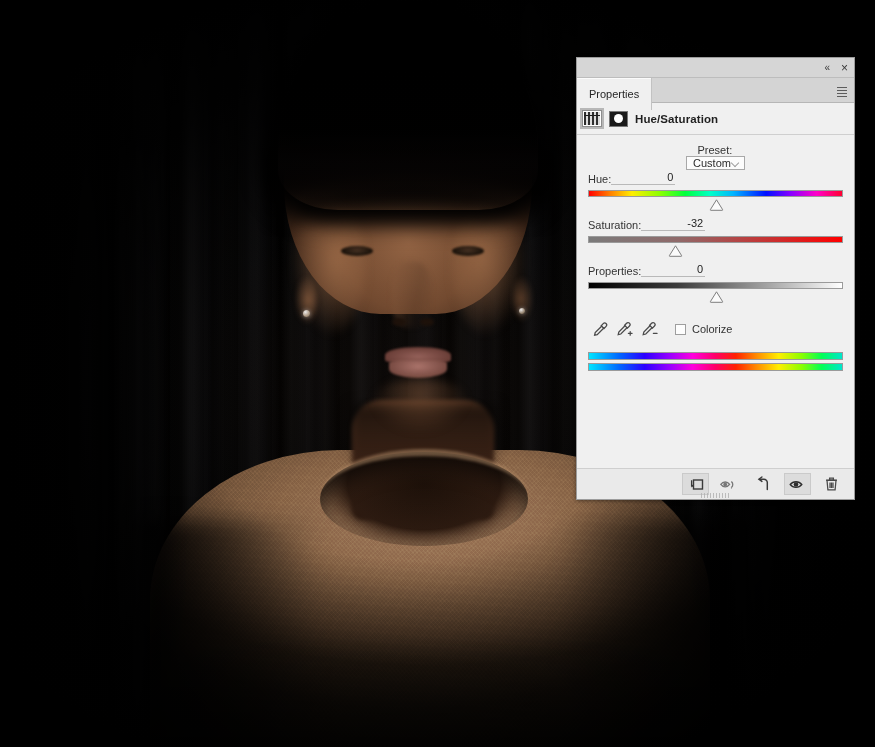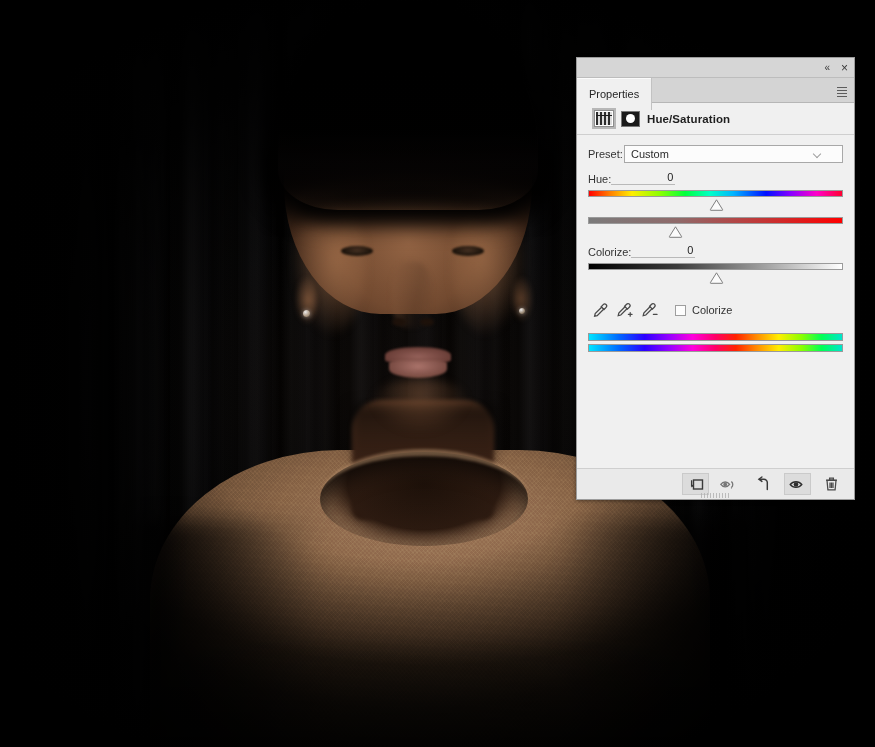--- a/index.html
+++ b/index.html
@@ -155,46 +155,46 @@
     box-shadow:inset 0 1px 0 #fbfbfb;
   }
   .tabfill{flex:1;background:#d4d4d4;}
   .menu-icon{
     width:14px;height:24px;display:flex;align-items:center;justify-content:center;margin-right:5px;
   }
   .menu-icon i{display:block;width:10px;height:1px;background:#5c5c5c;box-shadow:0 3px 0 #5c5c5c,0 6px 0 #5c5c5c,0 -3px 0 #5c5c5c;}
 
   
   .adj-header{
-    height:31px;display:flex;align-items:center;gap:7px;padding:0 17px;
+    height:31px;display:flex;align-items:center;gap:7px;padding:0 5px;
     background:#f0f0f0;border-bottom:1px solid #cfcfcf;
   }
   .thumb-adj{
     width:20px;height:17px;border:1px solid #8d8d8d;background:#fff;position:relative;
     outline:2px solid #b7b7b7;outline-offset:0px;box-sizing:border-box;
   }
   .thumb-adj .bars{position:absolute;inset:1px;
     background:repeating-linear-gradient(90deg,#2e2e2e 0 2px,#dcdcdc 2px 4px);}
   .thumb-adj .topline{position:absolute;left:1px;right:1px;top:4px;height:1px;background:#1d1d1d;}
   .thumb-mask{
     width:19px;height:16px;background:#1a1a1a;border:1px solid #777;
     display:flex;align-items:center;justify-content:center;box-sizing:border-box;
   }
   .thumb-mask .dot{width:9px;height:9px;border-radius:50%;background:#fff;}
   .adj-title{font-size:11.5px;font-weight:bold;color:#1f1f1f;letter-spacing:.1px;}
 
   
   .panel-body{padding:9px 11px 0 11px;}
 
-  .row{display:flex;align-items:center;height:20px;margin-bottom:6px;}
+  .row{display:flex;align-items:center;height:20px;margin-bottom:6px;flex-direction:column;}
   .row-label{width:36px;font-size:11px;color:#333;}
   .combo{
     flex:1;height:18px;background:#fcfcfc;border:1px solid #a8a8a8;
     display:flex;align-items:center;justify-content:space-between;
-    padding:0 20px 0 6px;font-size:11px;color:#2b2b2b;box-sizing:border-box;
+    padding:0 4px 0 6px;font-size:11px;color:#2b2b2b;box-sizing:border-box;
   }
   .chev{width:9px;height:9px;position:relative;opacity:.65;}
   .chev:after{
     content:"";position:absolute;left:1px;top:1px;width:5px;height:5px;
     border-right:1.3px solid #6d6d6d;border-bottom:1.3px solid #6d6d6d;transform:rotate(45deg);
   }
   .oia-btn{
     width:22px;height:20px;display:flex;align-items:center;justify-content:center;margin-right:5px;
   }
 
@@ -345,33 +345,37 @@
         <div class="track hue"></div>
         <div class="thumb" id="thumb-hue" style="left: 50%;">
           <svg width="15" height="12" viewBox="0 0 15 12">
             <path d="M7.5 0.8 L13.6 10.6 Q14 11.3 13.2 11.3 L1.8 11.3 Q1 11.3 1.4 10.6 Z" fill="#fbfbfb" stroke="#7e7e7e" stroke-width="1" stroke-linejoin="round"></path>
           </svg>
         </div>
       </div>
     </div>
 
     <div class="slider-group">
+      <div class="slider-head">
+        <span class="nm">Saturation:</span>
+        <span class="slider-val">-32</span>
+      </div>
       <div class="track-wrap">
         <div class="track sat"></div>
         <div class="thumb" id="thumb-sat" style="left: 34%;">
           <svg width="15" height="12" viewBox="0 0 15 12">
             <path d="M7.5 0.8 L13.6 10.6 Q14 11.3 13.2 11.3 L1.8 11.3 Q1 11.3 1.4 10.6 Z" fill="#fbfbfb" stroke="#7e7e7e" stroke-width="1" stroke-linejoin="round"></path>
           </svg>
         </div>
       </div>
     </div>
 
     <div class="slider-group">
       <div class="slider-head">
-        <span class="nm">Colorize:</span>
+        <span class="nm">Properties:</span>
         <span class="slider-val">0</span>
       </div>
       <div class="track-wrap">
         <div class="track light"></div>
         <div class="thumb" id="thumb-light" style="left: 50%;">
           <svg width="15" height="12" viewBox="0 0 15 12">
             <path d="M7.5 0.8 L13.6 10.6 Q14 11.3 13.2 11.3 L1.8 11.3 Q1 11.3 1.4 10.6 Z" fill="#fbfbfb" stroke="#7e7e7e" stroke-width="1" stroke-linejoin="round"></path>
           </svg>
         </div>
       </div>

